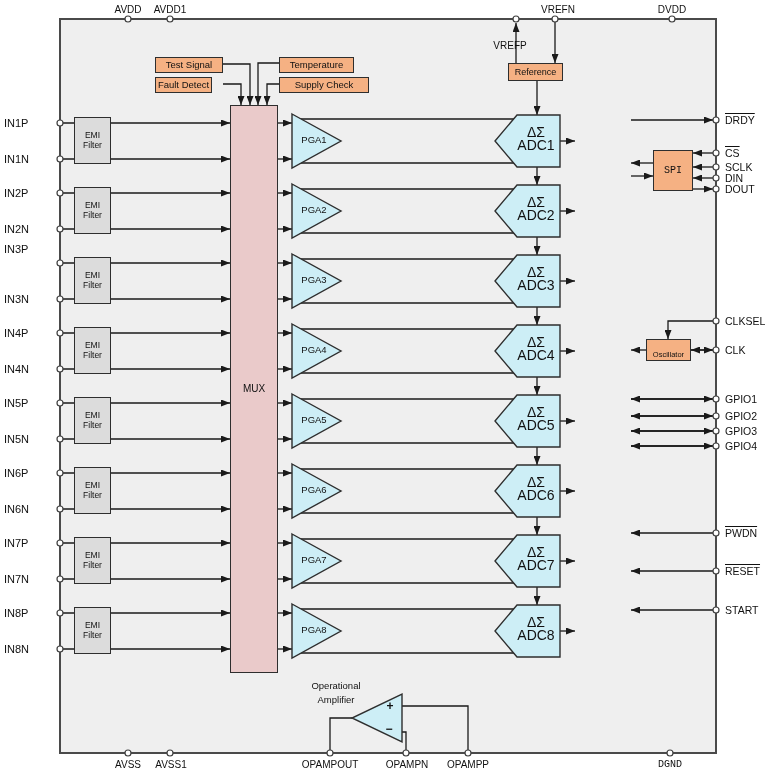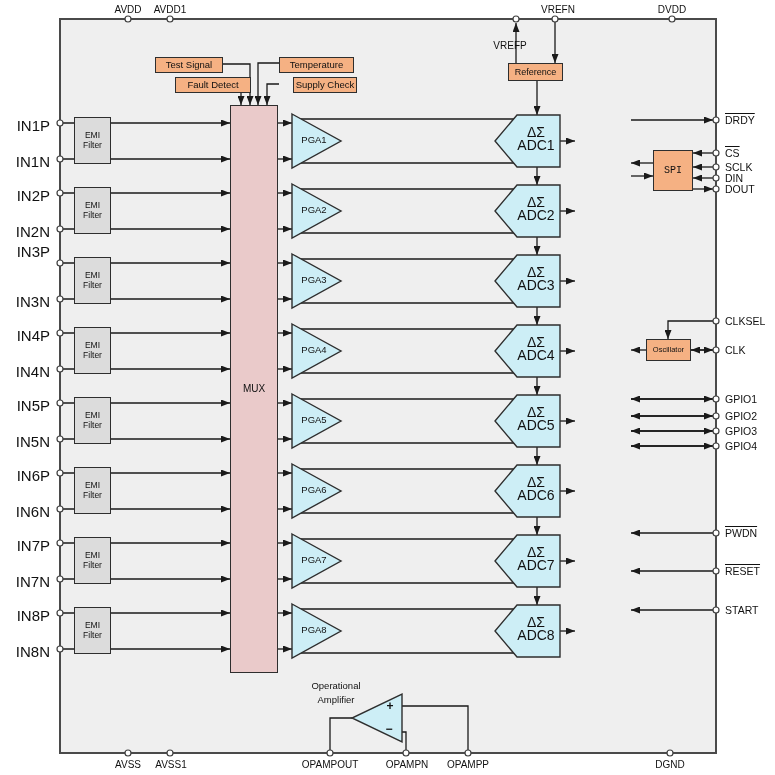--- a/index.html
+++ b/index.html
@@ -12,24 +12,24 @@
   #wiring{position:absolute;left:0;top:0;}
   .box{position:absolute;border:1.4px solid var(--box-border);box-sizing:border-box;
        display:flex;flex-direction:column;align-items:center;justify-content:center;
        text-align:center;line-height:1.15;}
   .orange{background:var(--orange-fill);}
   .pink{background:var(--pink-fill);justify-content:center;}
   .green{background:var(--green-fill);}
   .gray{background:var(--gray-fill);}
   .lbl{position:absolute;white-space:nowrap;}
   .t-pin,.b-pin{font-size:10px;transform:translateX(-50%);}
-  .l-pin{font-size:15px;width:46px;text-align:right;left:4px;}
+  .l-pin{font-size:11px;width:46px;text-align:left;left:4px;}
   .r-pin{font-size:10.5px;left:725px;}
   .ovl{text-decoration:overline;}
-  .f95{font-size:9.5px;} .f9{font-size:9px;} .f85{font-size:8.5px;} .f75{font-size:7.5px;} .f10{font-size:10px;}
+  .f95{font-size:9.5px;} .f9{font-size:9px;} .f85{font-size:8.5px;} .f75{font-size:7.5px;justify-content:flex-end;} .f10{font-size:10px;}
   .pga-lbl{font-size:9.5px;width:44px;text-align:center;left:292px;}
   .adc-lbl{font-size:14px;width:46px;text-align:center;left:513px;line-height:13px;}
   .sign{font-size:12px;font-weight:bold;}
 </style>
 </head>
 <body>
 
 <div id="stage">
 
   <svg id="wiring" width="775" height="775" viewBox="0 0 775 775">
@@ -213,27 +213,27 @@
         <circle cx="716" cy="446" r="3"></circle>
       <circle cx="716" cy="533" r="3"></circle>
         <circle cx="716" cy="571" r="3"></circle>
         <circle cx="716" cy="610" r="3"></circle>
     </g>
   </svg>
 
   <div class="box orange f95" style="left:155px;top:57px;width:68px;height:16px;">
       <span>Test Signal</span>
     </div>
-  <div class="box orange f95" style="left:155px;top:77px;width:76px;height:16px;margin-left:20px;">
+  <div class="box orange f95" style="left:155px;top:77px;width:57px;height:16px;">
       <span>Fault Detect</span>
     </div>
   <div class="box orange f95" style="left:279px;top:57px;width:75px;height:16px;">
       <span>Temperature</span>
     </div>
-  <div class="box orange f95" style="left:293px;top:77px;width:64px;height:16px;">
+  <div class="box orange f95" style="left:279px;top:77px;width:90px;height:16px;">
       <span>Supply Check</span>
     </div>
   <div class="box orange f9" style="left:508px;top:63px;width:55px;height:18px;">
       <span>Reference</span>
     </div>
   <div class="box orange f10" style="left:653px;top:150px;width:40px;height:41px;font-family:Liberation Mono, monospace;">
       <span>SPI</span>
     </div>
   <div class="box orange f75" style="left:646px;top:339px;width:45px;height:22px;">
       <span>Oscillator</span>
@@ -329,21 +329,21 @@
   <div class="lbl t-pin" style="left:170px;top:4px;">AVDD1</div>
   <div class="lbl t-pin" style="left:510px;top:4px;margin-top:36px;">VREFP</div>
   <div class="lbl t-pin" style="left:558px;top:4px;">VREFN</div>
   <div class="lbl t-pin" style="left:672px;top:4px;">DVDD</div>
 
   <div class="lbl b-pin" style="left:128px;top:759px;">AVSS</div>
   <div class="lbl b-pin" style="left:171px;top:759px;">AVSS1</div>
   <div class="lbl b-pin" style="left:330px;top:759px;">OPAMPOUT</div>
   <div class="lbl b-pin" style="left:407px;top:759px;">OPAMPN</div>
   <div class="lbl b-pin" style="left:468px;top:759px;">OPAMPP</div>
-  <div class="lbl b-pin" style="left:670px;top:759px;">DGND</div>
+  <div class="lbl b-pin" style="left:670px;top:759px;font-family:Liberation Mono, monospace;">DGND</div>
 
   <div class="lbl l-pin" style="top:117px;">IN1P</div>
   <div class="lbl l-pin" style="top:153px;">IN1N</div>
   <div class="lbl l-pin" style="top:187px;">IN2P</div>
   <div class="lbl l-pin" style="top:223px;">IN2N</div>
   <div class="lbl l-pin" style="top:243px;">IN3P</div>
   <div class="lbl l-pin" style="top:293px;">IN3N</div>
   <div class="lbl l-pin" style="top:327px;">IN4P</div>
   <div class="lbl l-pin" style="top:363px;">IN4N</div>
   <div class="lbl l-pin" style="top:397px;">IN5P</div>

